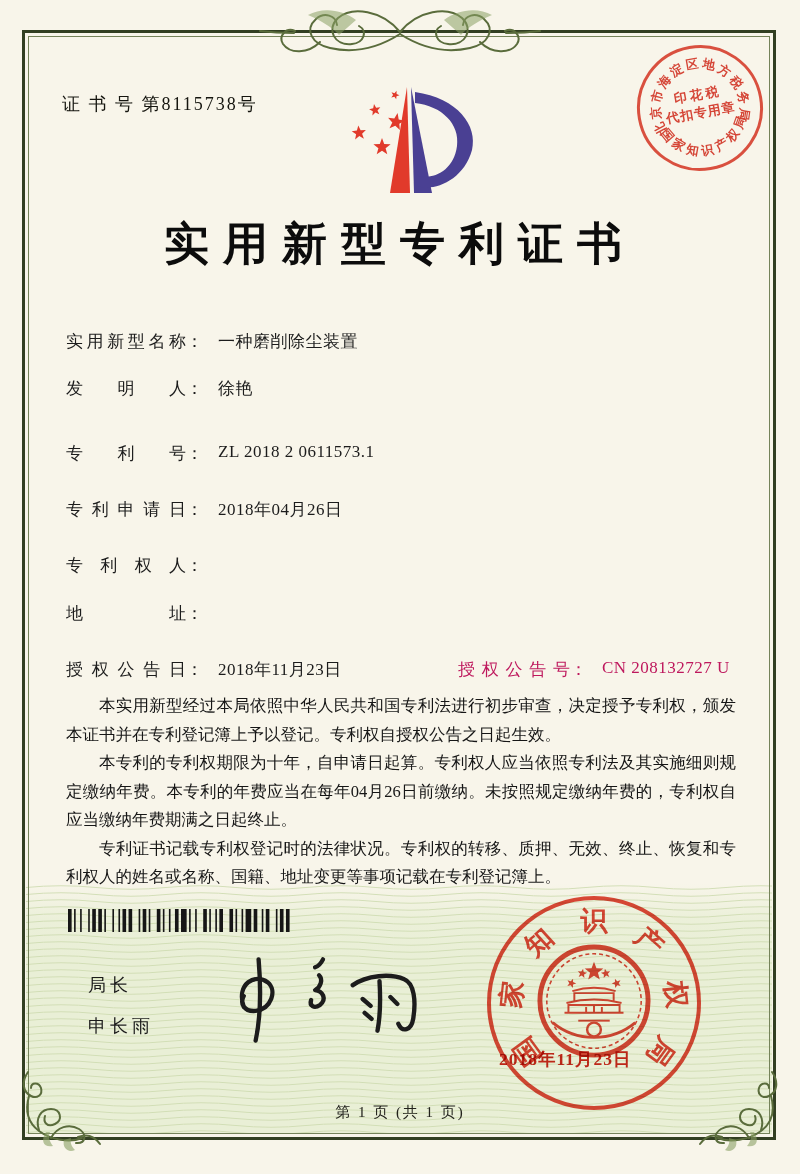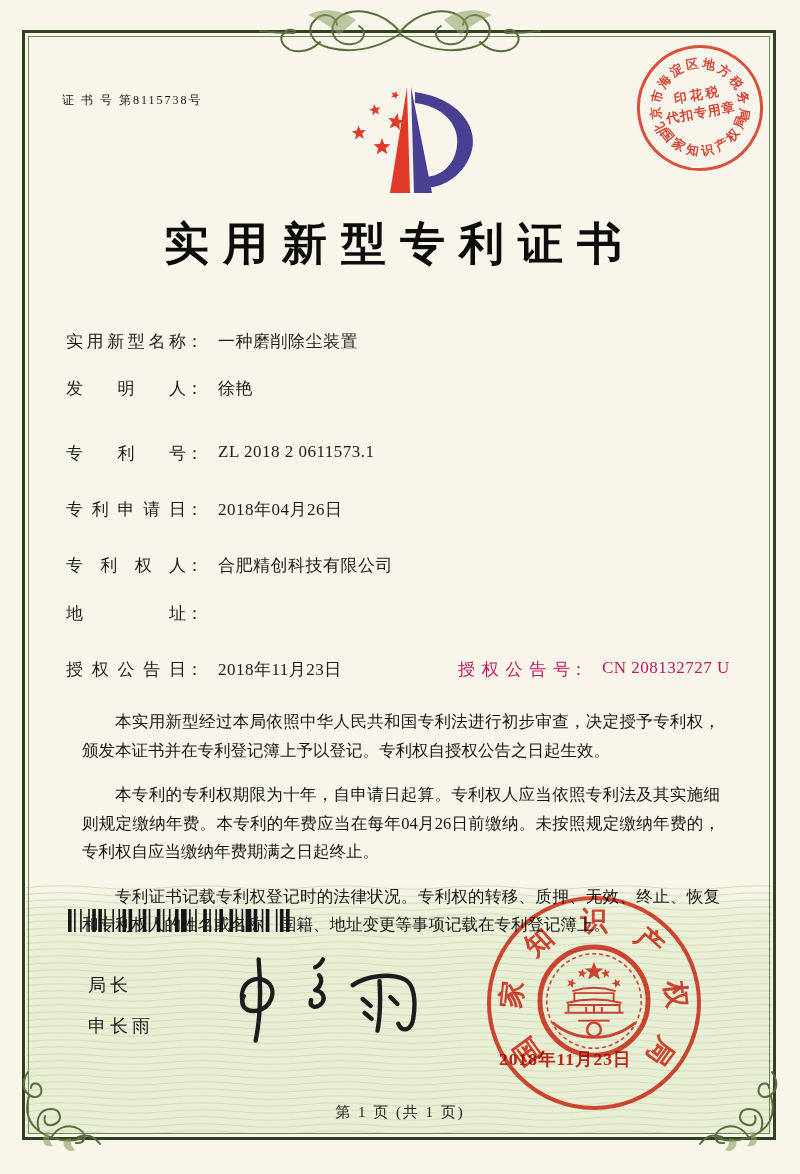--- a/index.html
+++ b/index.html
@@ -10,21 +10,21 @@
   .frame-outer{position:absolute;left:22px;right:24px;top:30px;bottom:34px;border:3px solid #323f22;}
   .frame-inner{position:absolute;left:28px;right:30px;top:36px;bottom:40px;border:1px solid #75835a;}
   .ornament{position:absolute;pointer-events:none;}
 
   
   .band{position:absolute;left:26px;right:28px;top:884px;height:250px;
         background:linear-gradient(180deg, rgba(233,239,214,0) 0%, rgba(233,239,214,.85) 14%, #e9efd6 30%);}
   .band svg{position:absolute;left:0;top:0;width:100%;height:100%;opacity:.9;}
 
   
-  .cert-no{position:absolute;left:62px;top:92px;font-size:12px;letter-spacing:2px;color:#15150f;font-family:Liberation Serif, serif;}
+  .cert-no{position:absolute;left:62px;top:92px;font-size:18px;letter-spacing:2px;color:#15150f;font-family:Liberation Serif, serif;}
   .logo{position:absolute;left:330px;top:80px;width:152px;height:128px;}
   .tax-stamp{position:absolute;left:637px;top:45px;width:120px;height:120px;transform:rotate(-10deg);
              border:3px solid #dd4434;border-radius:50%;color:#d8382a;mix-blend-mode:multiply;opacity:.92;}
   .tax-center{position:absolute;left:0;right:0;text-align:center;font-weight:bold;letter-spacing:3px;}
   .tax-c1{top:38px;font-size:13px;}
   .tax-c2{top:56px;font-size:13px;letter-spacing:1px;}
   .arc-text{position:absolute;inset:0;font-weight:bold;}
   .arc-text span{line-height:1;}
 
   .doc-title{position:absolute;left:0;right:0;top:214px;text-align:center;font-size:45px;font-weight:bold;
@@ -35,21 +35,21 @@
   .f-label{width:120px;text-align:justify;text-align-last:justify;letter-spacing:0;}
   .f-colon{width:18px;}
   .f-value{margin-left:14px;letter-spacing:.5px;white-space:nowrap;}
   .f-value.wrap{white-space:normal;width:524px;line-height:30px;}
   .field2{position:absolute;left:458px;display:flex;font-size:17px;color:#be185d;}
   .f2-label{width:112px;text-align:justify;text-align-last:justify;}
 
   
   .body-text{position:absolute;left:66px;top:692px;width:670px;font-size:16.5px;line-height:28.5px;
              color:#161616;text-align:justify;}
-  .body-text p{margin:16px;text-indent:2em;}
+  .body-text p{margin:0;text-indent:2em;}
 
   
   .barcode{position:absolute;left:68px;top:909px;width:224px;height:23px;}
   .signer-title{position:absolute;left:88px;top:973px;font-size:18px;letter-spacing:4px;color:#1a1a1a;}
   .signer-name{position:absolute;left:88px;top:1014px;font-size:18px;letter-spacing:4px;color:#1a1a1a;}
   .signature{position:absolute;left:216px;top:948px;width:218px;height:102px;}
 
   .org-seal{position:absolute;left:487px;top:896px;width:206px;height:206px;border:4px solid #e03c2b;
             border-radius:50%;color:#df3a29;mix-blend-mode:multiply;opacity:.93;}
   .seal-emblem{position:absolute;left:44px;top:42px;width:118px;height:118px;}
@@ -172,21 +172,20 @@
     <span class="f-value">ZL 2018 2 0611573.1</span>
   </div>
   <div class="field" style="top:498px;">
     <span class="f-label">专利申请日</span>
     <span class="f-colon">：</span>
     <span class="f-value">2018年04月26日</span>
   </div>
   <div class="field" style="top:554px;">
     <span class="f-label">专利权人</span>
     <span class="f-colon">：</span>
-    <span class="f-value">合肥精创科技有限公司</span>
   </div>
   <div class="field" style="top:602px;">
     <span class="f-label">地址</span>
     <span class="f-colon">：</span>
   </div>
   <div class="field" style="top:658px;">
     <span class="f-label">授权公告日</span>
     <span class="f-colon">：</span>
     <span class="f-value">2018年11月23日</span>
   </div>

